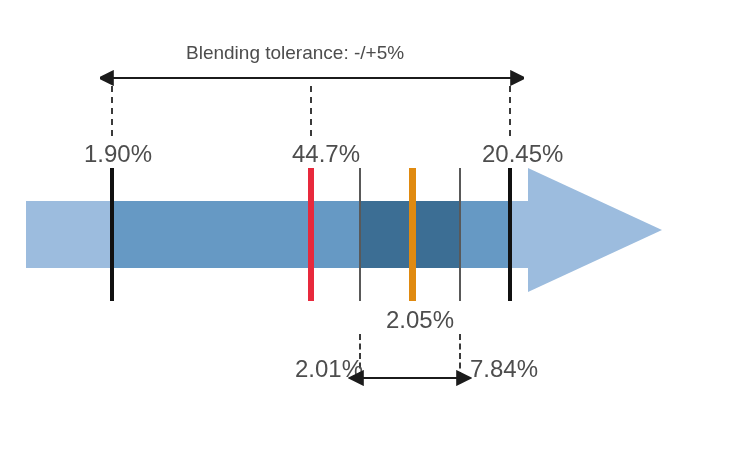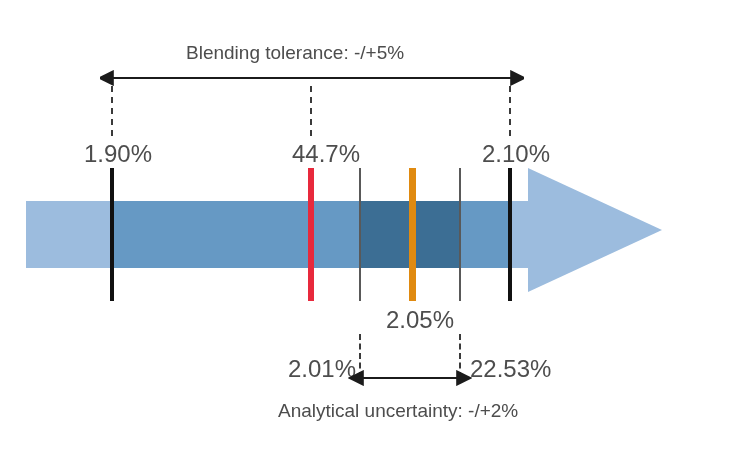--- a/index.html
+++ b/index.html
@@ -31,21 +31,21 @@
     left: 278px;
     top: 401px;
   }
   .tick-label {
     font-size: 24px;
   }
   .lbl-190 { left: 84px;  top: 142px; }
   .lbl-200 { left: 292px; top: 142px; }
   .lbl-210 { left: 482px; top: 142px; }
   .lbl-205 { left: 386px; top: 308px; }
-  .lbl-201 { left: 288px; top: 357px; }
+  .lbl-201 { left: 295px; top: 357px; }
   .lbl-209 { left: 470px; top: 357px; }
 
   
   .band {
     position: absolute;
   }
   .band-light {
     left: 26px;
     top: 201px;
     width: 504px;
@@ -131,21 +131,21 @@
     </defs>
     <line x1="12" y1="12" x2="412" y2="12" stroke="#1b1b1b" stroke-width="1.8" marker-start="url(#ahL)" marker-end="url(#ahR)"></line>
   </svg>
 
   <div class="dash dash-top d-t-left"></div>
   <div class="dash dash-top d-t-mid"></div>
   <div class="dash dash-top d-t-right"></div>
 
   <div class="txt tick-label lbl-190">1.90%</div>
   <div class="txt tick-label lbl-200">44.7%</div>
-  <div class="txt tick-label lbl-210">2.10%</div>
+  <div class="txt tick-label lbl-210">20.45%</div>
 
   <svg class="arrow-head" viewBox="0 0 134 124">
     <polygon points="0,0 134,62 0,124" fill="#9cbcde"></polygon>
   </svg>
 
   <div class="band band-light"></div>
   <div class="band band-medium"></div>
   <div class="band band-dark"></div>
 
   <div class="vline v-black  v-190"></div>
@@ -154,21 +154,20 @@
   <div class="vline v-orange v-205"></div>
   <div class="vline v-gray   v-209"></div>
   <div class="vline v-black  v-210"></div>
 
   <div class="txt tick-label lbl-205">2.05%</div>
 
   <div class="dash dash-bot d-b-left"></div>
   <div class="dash dash-bot d-b-right"></div>
 
   <div class="txt tick-label lbl-201">2.01%</div>
-  <div class="txt tick-label lbl-209">22.53%</div>
+  <div class="txt tick-label lbl-209">7.84%</div>
 
   <svg class="measure m-bot" width="124" height="24">
     <line x1="14" y1="12" x2="110" y2="12" stroke="#1b1b1b" stroke-width="1.8" marker-start="url(#ahL)" marker-end="url(#ahR)"></line>
   </svg>
 
-  <div class="txt title-bottom">Analytical uncertainty: -/+2%</div>
 
 </div>
 
 </body></html>

